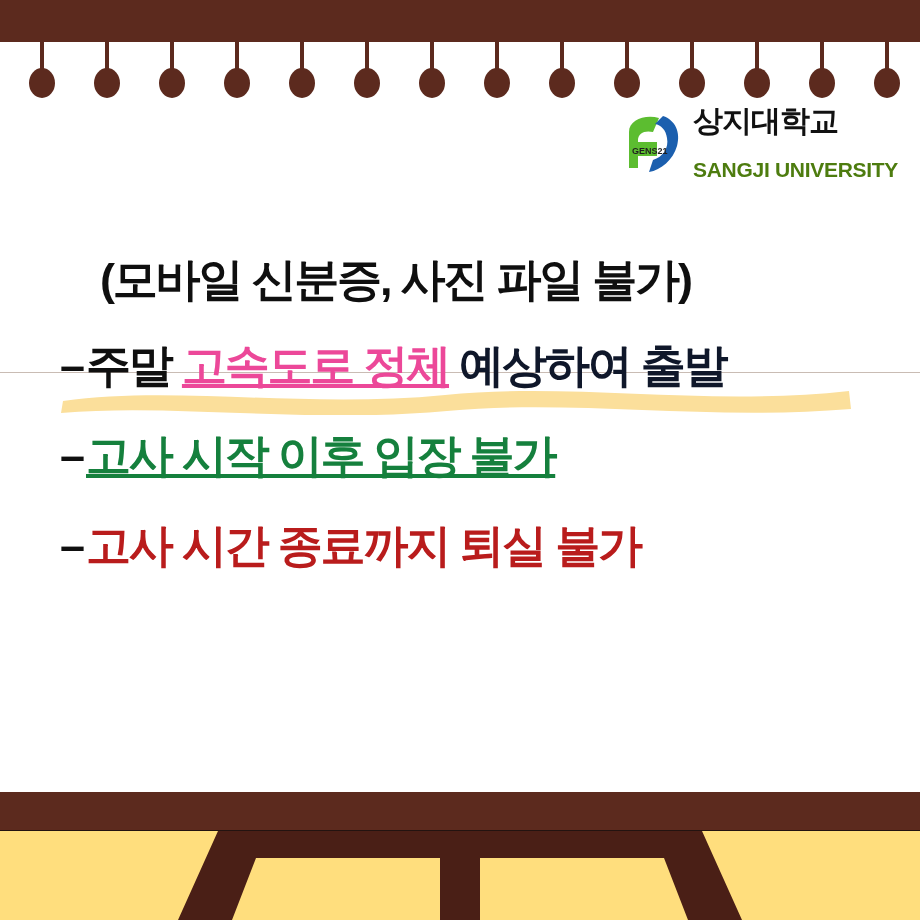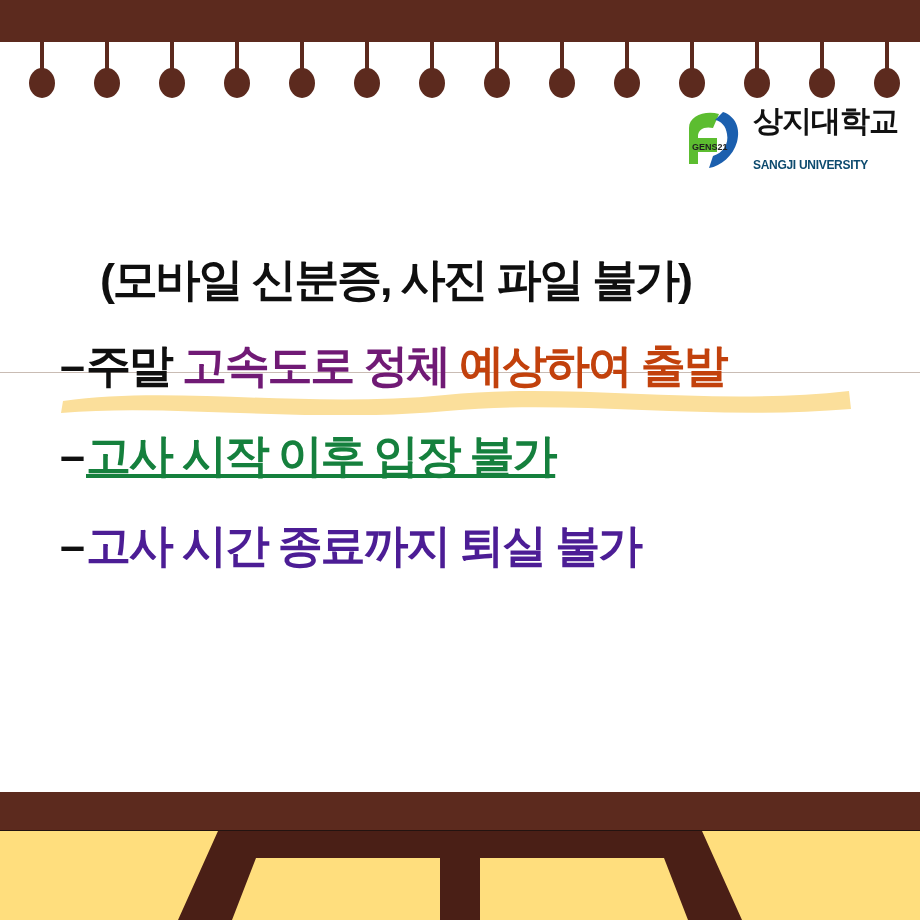--- a/index.html
+++ b/index.html
@@ -93,23 +93,23 @@
     line-height: 1;
     gap: 20px;
   }
   .logo-ko {
     font-size: 30px;
     font-weight: 700;
     color: #111111;
     letter-spacing: -1px;
   }
   .logo-en {
-    font-size: 12px;
+    font-size: 21px;
     font-weight: 700;
-    color: #0c4a6e;
+    color: #4d7c0f;
     letter-spacing: -0.3px;
     margin-top: 3px;
   }
 
   .title {
     position: absolute;
     left: 54px;
     top: 68px;
     font-size: 44px;
     font-weight: 900;
@@ -247,23 +247,23 @@
         <span class="logo-ko">상지대학교</span>
         <span class="logo-en">SANGJI UNIVERSITY</span>
       </div>
     </div>
 
 
     <div class="lines" id="lines">
         <div class="line l3"><span class="txt"><span style="color: rgb(15, 15, 15);">(모바일 신분증, 사진 파일 불가)</span></span></div>
         <div class="line l4"><div class="brush" style="left: 55px; top: 34px;"><svg width="800" height="34" viewBox="0 0 800 34" xmlns="http://www.w3.org/2000/svg">
               <path d="M8 20 C120 4, 250 28, 390 14 C520 1, 650 26, 794 10 L796 28 C650 40, 520 18, 392 30 C250 43, 118 22, 6 32 Z" fill="#FBDF9B"></path>
-            </svg></div><span class="txt"><span class="bullet">–</span><span style="color: rgb(15, 15, 15);">주말 </span><span style="color: #701a75;">고속도로 정체</span><span style="color: #c2410c;"> 예상하여 출발</span></span></div>
+            </svg></div><span class="txt"><span class="bullet">–</span><span style="color: rgb(15, 15, 15);">주말 </span><span style="color: #ec4899; text-decoration: underline;">고속도로 정체</span><span style="color: #0f172a;"> 예상하여 출발</span></span></div>
         <div class="line l5"><span class="txt"><span class="bullet">–</span><span style="color: #15803d; text-decoration: underline;">고사 시작 이후 입장 불가</span></span></div>
-        <div class="line l6"><span class="txt"><span class="bullet">–</span><span style="color: #4c1d95;">고사 시간 종료까지 퇴실 불가</span></span></div>
+        <div class="line l6"><span class="txt"><span class="bullet">–</span><span style="color: #b91c1c;">고사 시간 종료까지 퇴실 불가</span></span></div>
       </div>
 
   </div>
 
   <div class="bottom-bar"></div>
   <div class="base">
     <div class="leg-block">
       <svg width="920" height="89" viewBox="0 0 920 89" xmlns="http://www.w3.org/2000/svg">
         <path d="M218 0 L702 0 L742 89 L688 89 L664 27 L256 27 L232 89 L178 89 Z" fill="#4A1F16"></path>
         <rect x="440" y="0" width="40" height="89" fill="#4A1F16"></rect>

